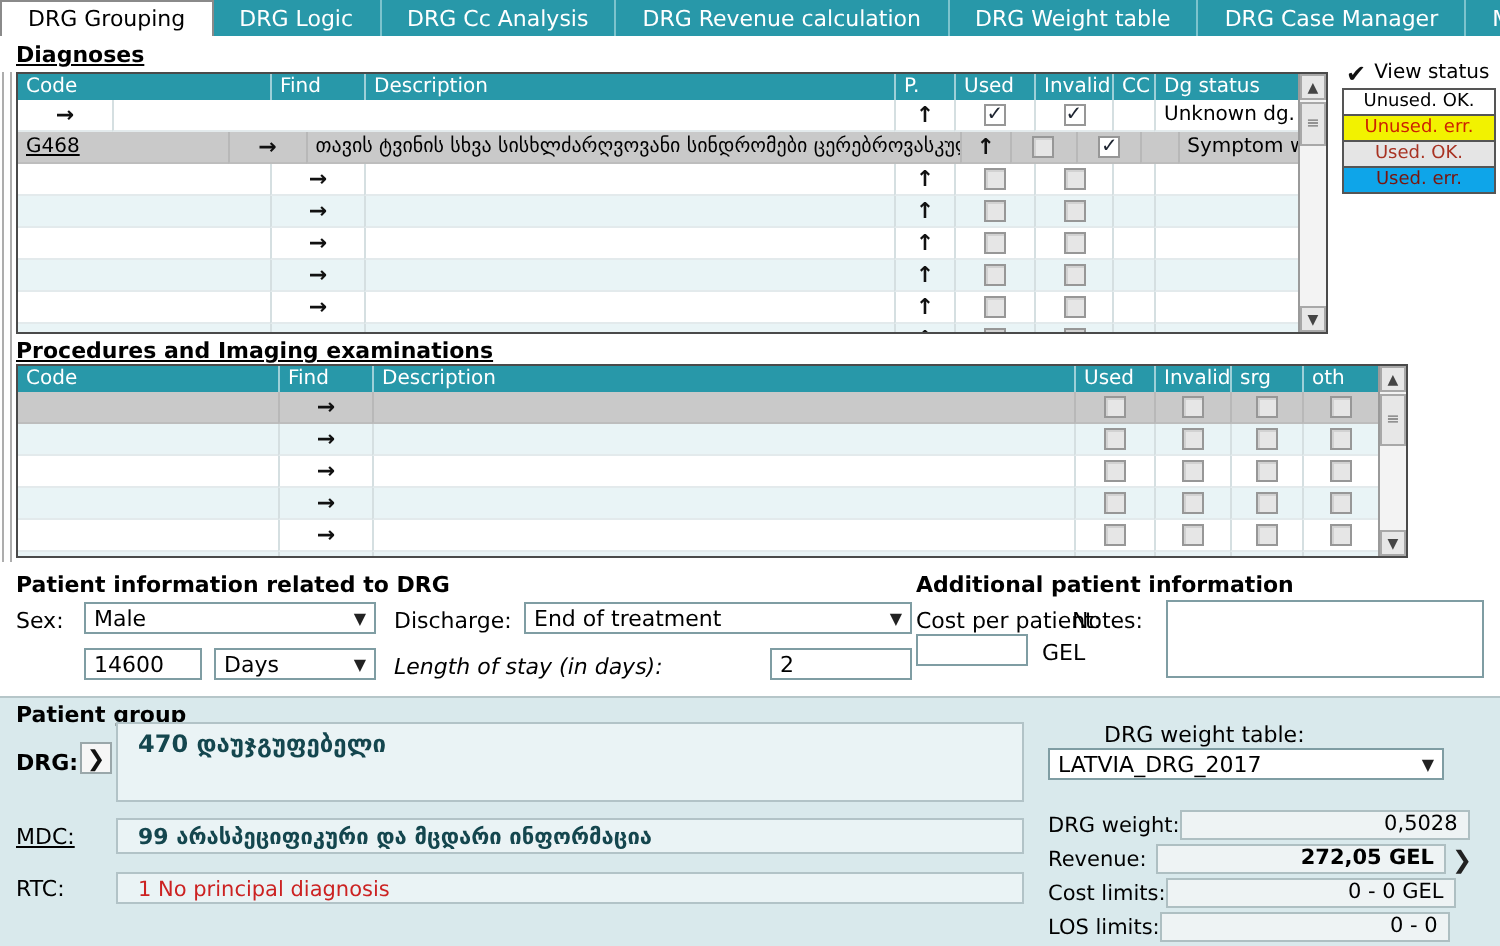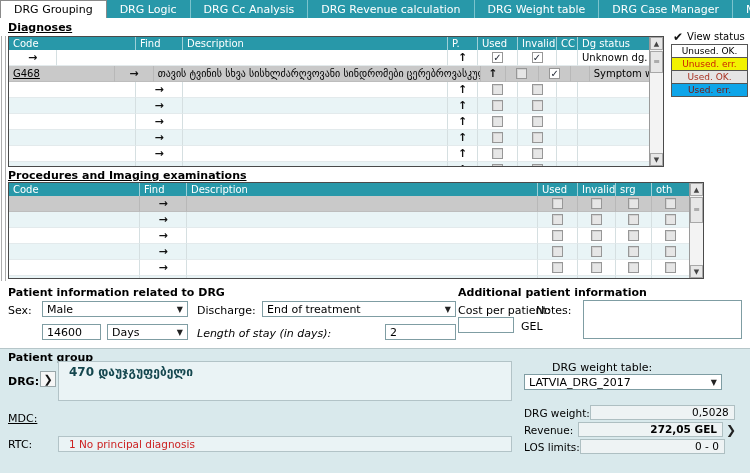--- a/index.html
+++ b/index.html
@@ -452,20 +452,23 @@
 
     <div class="plabel" style="left:8px;top:26px;font-weight:bold;">DRG:</div>
     <div class="chevbtn" style="left:40px;top:22px;">
         <span>❯</span>
       </div>
     <div class="gbox" style="left:58px;top:12px;width:454px;height:40px;padding:3px 0 0 10px;">
       <span class="gval" style="font-size:12px;">470 დაუჯგუფებელი</span>
     </div>
 
     <div class="plabel" style="left:8px;top:63px;text-decoration:underline;">MDC:</div>
+    <div class="gbox" style="left:58px;top:60px;width:454px;height:18px;padding:1px 0 0 10px;line-height:15px;">
+      <span class="gval">99 არასპეციფიკური და მცდარი ინფორმაცია</span>
+    </div>
 
     <div class="plabel" style="left:8px;top:89px;">RTC:</div>
     <div class="gbox" style="left:58px;top:87px;width:454px;height:16px;padding:1px 0 0 10px;line-height:13px;">
       <span style="color:#cc2222;font-size:10.5px;">1 No principal diagnosis</span>
     </div>
 
     <div class="plabel" style="left:524px;top:12px;margin-left:28px;">DRG weight table:</div>
     <div class="combo" style="left:524px;top:25px;width:198px;height:16px;">
       <span>LATVIA_DRG_2017</span>
       <span class="arr">▼</span>
@@ -475,19 +478,23 @@
         <div class="wrow">
           <div class="wl">DRG weight:</div>
           <div class="wf">0,5028</div>
         </div>
         <div class="wrow">
           <div class="wl">Revenue:</div>
           <div class="wf b">272,05 GEL</div>
           <span class="wchev">❯</span>
         </div>
         <div class="wrow">
+          <div class="wl">Cost limits:</div>
+          <div class="wf">0 - 0 GEL</div>
+        </div>
+        <div class="wrow">
           <div class="wl">LOS limits:</div>
           <div class="wf">0 - 0</div>
         </div>
       </div>
   </div>
 
 </div>
 
 </body></html>

